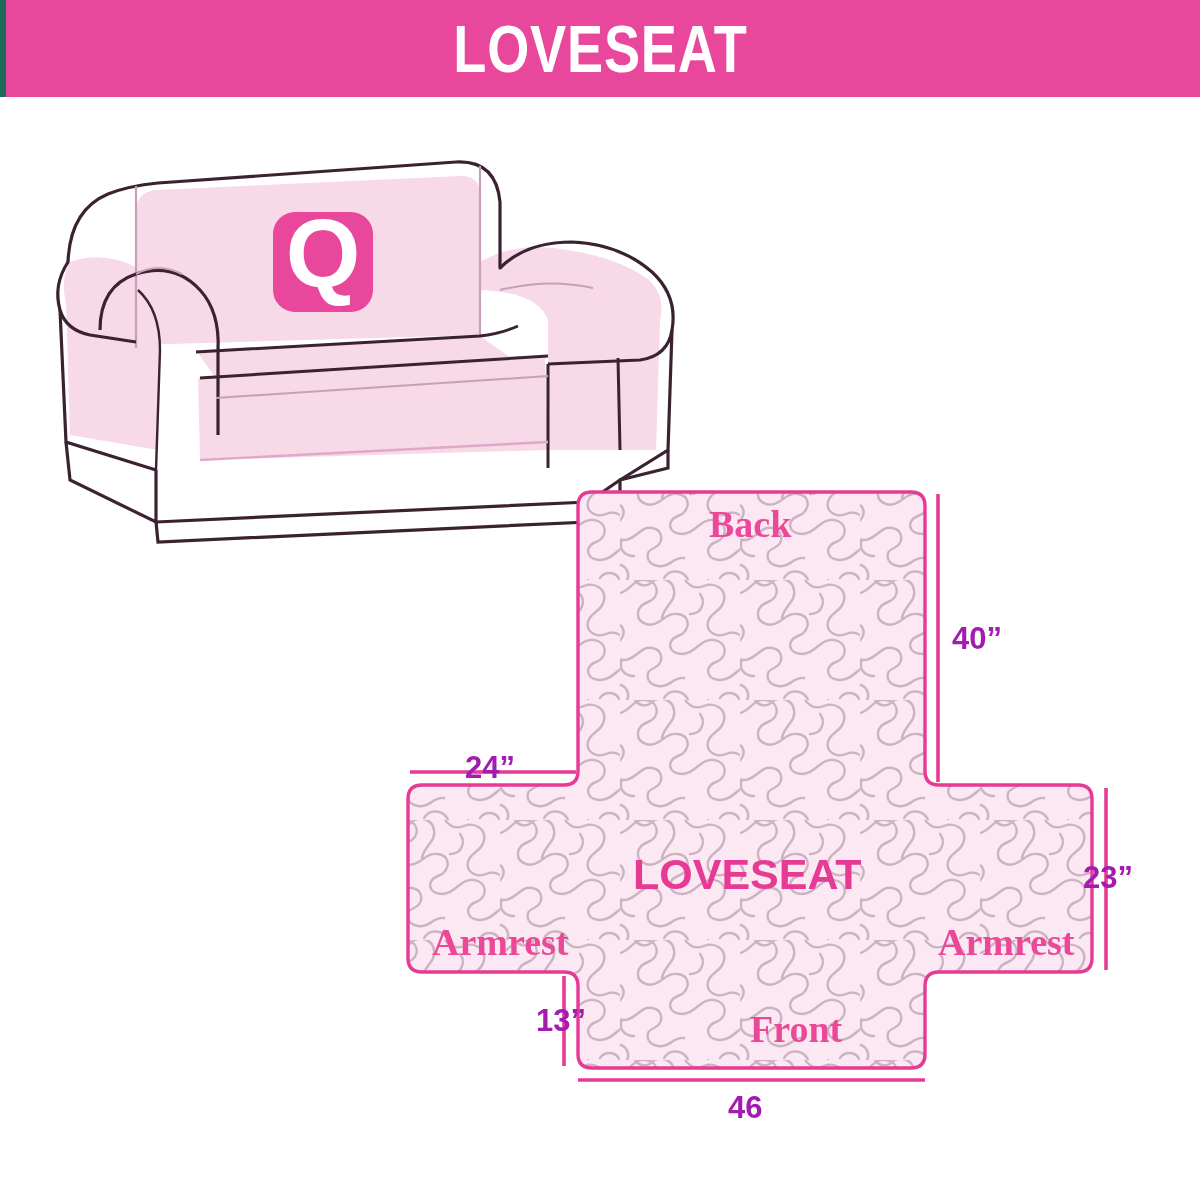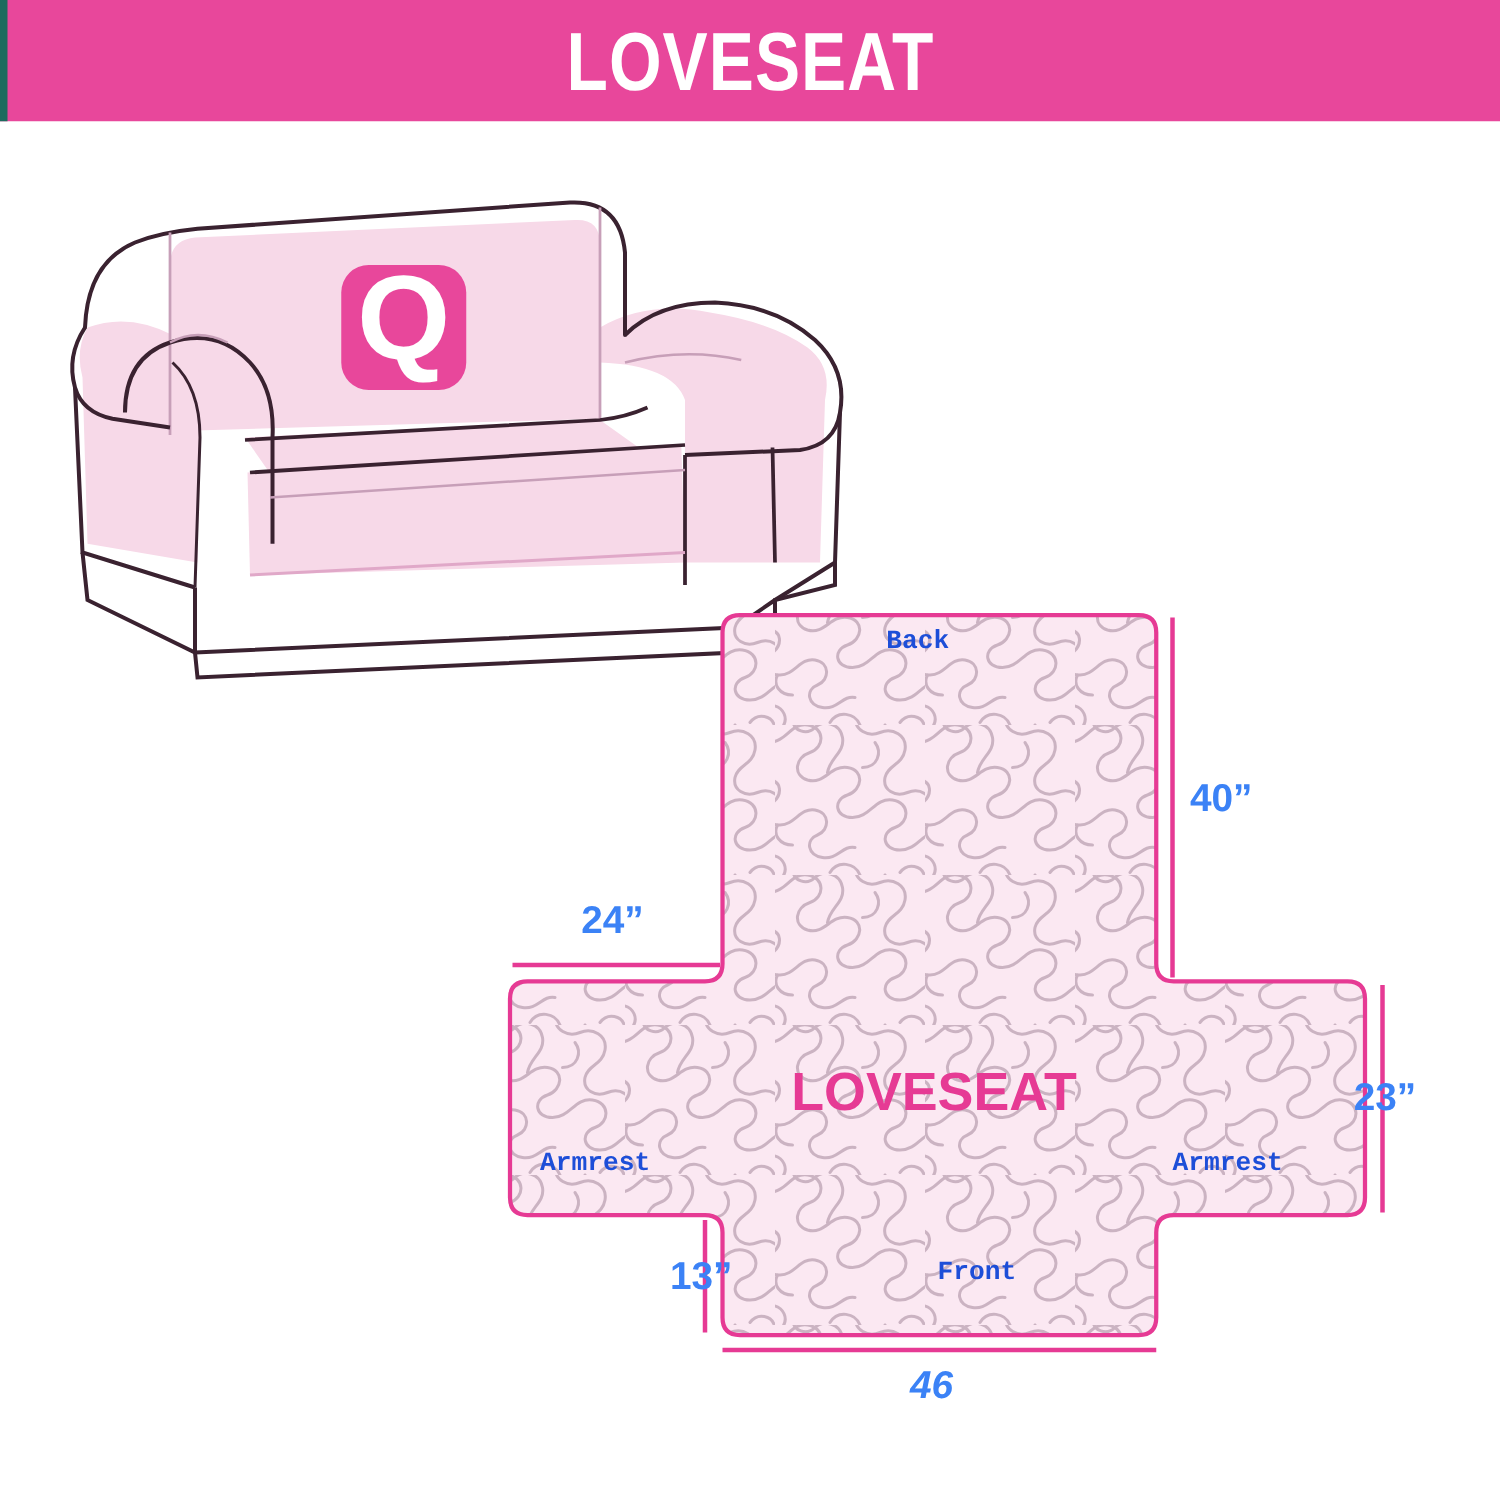--- a/index.html
+++ b/index.html
@@ -60,33 +60,33 @@
   #cover-diagram {
     position: absolute;
     left: 380px;
     top: 460px;
     width: 800px;
     height: 690px;
   }
 
   .dim-label {
     position: absolute;
-    color: #3b82f6;
+    color: #a21caf;
     font-weight: bold;
     font-size: 31px;
     white-space: nowrap;
     font-family: "Liberation Sans", sans-serif;
   }
   .panel-label {
     position: absolute;
-    color: #1d4ed8;
-    font-weight: bold;
-    font-size: 21px;
-    white-space: nowrap;
-    font-family: Liberation Mono, monospace;
+    color: #ec4899;
+    font-weight: bold;
+    font-size: 38px;
+    white-space: nowrap;
+    font-family: Liberation Serif, serif;
   }
   #label-loveseat-center {
     position: absolute;
     color: #e63a94;
     font-weight: bold;
     font-size: 43px;
     white-space: nowrap;
     font-family: "Liberation Sans", sans-serif;
   }
 </style>
@@ -196,20 +196,20 @@
 
   <div class="panel-label" style="left: 52px; top: 460px;">Armrest</div>
 
   <div class="panel-label" style="left: 558px; top: 460px;">Armrest</div>
 
   <div class="panel-label" style="left: 329px; top: 547px; margin-left: 41px;">Front</div>
 
   
   <div class="dim-label" style="left: 572px; top: 161px;">40”</div>
 
-  <div class="dim-label" style="left: 85px; top: 258px;">24”</div>
+  <div class="dim-label" style="left: 85px; top: 290px;">24”</div>
 
   <div class="dim-label" style="left: 703px; top: 400px;">23”</div>
 
   <div class="dim-label" style="left: 112px; top: 543px; margin-left: 44px;">13”</div>
 
-  <div class="dim-label" style="left: 348px; top: 630px; font-style: italic;">46</div>
+  <div class="dim-label" style="left: 348px; top: 630px;">46</div>
 </div>
 
 </body></html>

